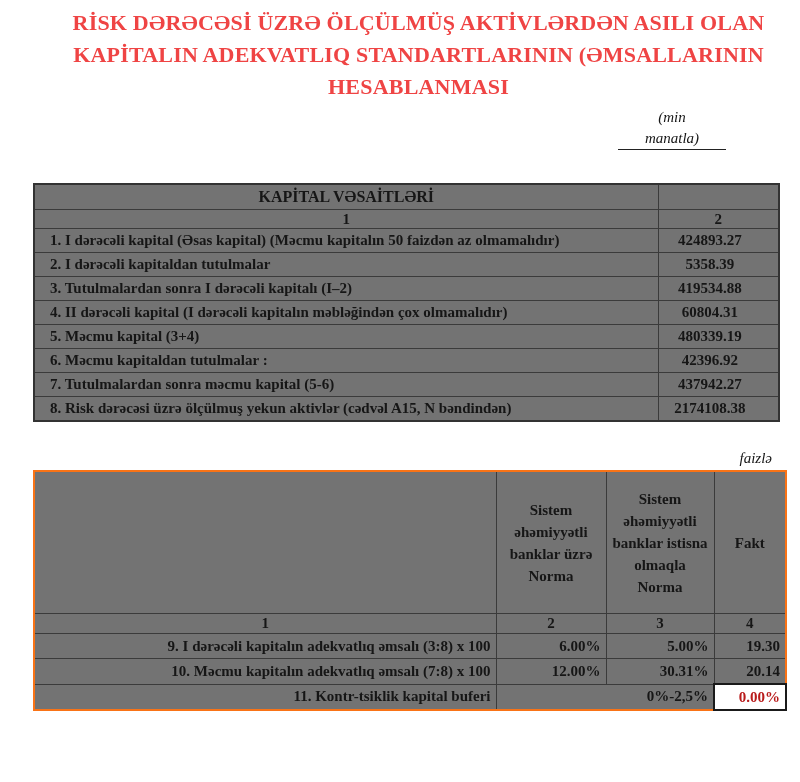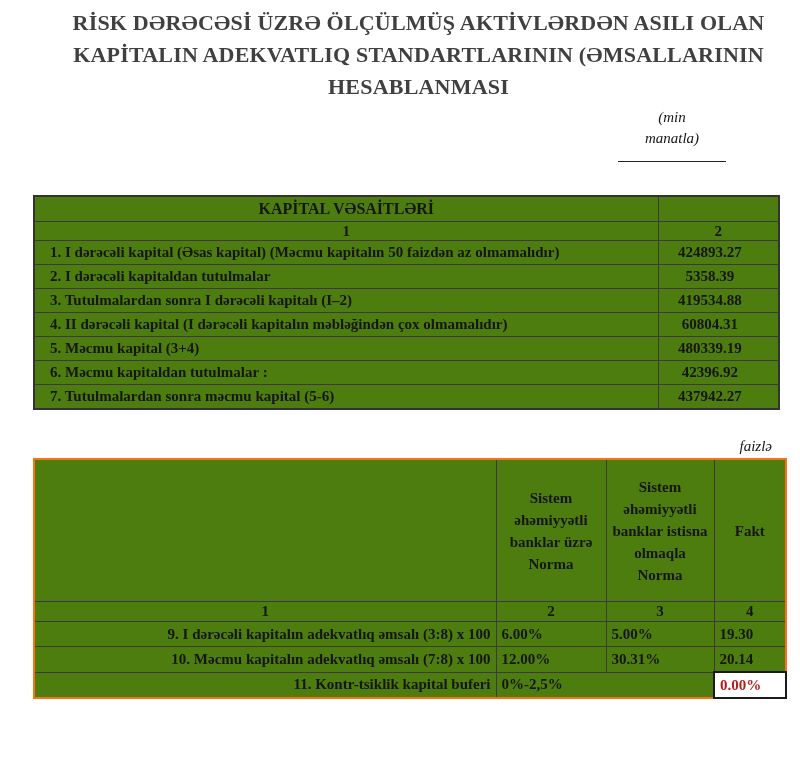--- a/index.html
+++ b/index.html
@@ -18,47 +18,47 @@
   }
 
   
   .title {
     padding-top: 7px;
     text-align: center;
     font-weight: bold;
     font-size: 22px;
     line-height: 32px;
     letter-spacing: 0.2px;
-    color: #404040;
+    color: #ef4444;
     margin-left: 37px;
   }
 
   
   .note-top {
     width: 108px;
     margin: 4px 74px 0 auto;
     text-align: center;
     font-style: italic;
     font-size: 15px;
     line-height: 21px;
     border-bottom: 1.6px solid #222;
-    padding-bottom: 12px;
+    padding-bottom: 0;
   }
 
   
   table {
     border-collapse: collapse;
     table-layout: fixed;
     font-size: 15px;
     font-weight: bold;
     color: #161616;
   }
   td {
     border: 1.5px solid #3b3b3b;
-    background: #4d7c0f;
+    background: #737373;
     padding: 1px 5px;
     vertical-align: middle;
     overflow: hidden;
   }
 
   
   .t1 {
     margin: 33px 0 0 33px;
     width: 745px;
     border: 2px solid #333;
@@ -91,21 +91,21 @@
   .t2 .c2 { width: 110px; }
   .t2 .c3 { width: 108px; }
   .t2 .c4 { width: 72px; }
   .t2 .hdr td {
     height: 137px;
     text-align: center;
     line-height: 22px;
     padding: 2px 4px;
   }
   .t2 .colnum td { height: 19px; text-align: center; padding: 0 4px; }
-  .t2 .row td { height: 22px; text-align: left; }
+  .t2 .row td { height: 22px; text-align: right; }
   .t2 .row .lbl { text-align: right; padding-left: 16px; }
   .t2 .merged { text-align: center; }
   .t2 .highlight {
     background: #ffffff;
     color: #b91c1c;
     border: 2.5px solid #1a1a1a;
     text-align: center;
   }
 </style>
 </head>
@@ -158,20 +158,24 @@
       <td class="lbl">5. Məcmu kapital (3+4)</td>
       <td class="val">480339.19</td>
     </tr>
     <tr class="row">
       <td class="lbl">6. Məcmu kapitaldan tutulmalar :</td>
       <td class="val">42396.92</td>
     </tr>
     <tr class="row">
       <td class="lbl">7. Tutulmalardan  sonra məcmu kapital (5-6)</td>
       <td class="val">437942.27</td>
+    </tr>
+    <tr class="row">
+      <td class="lbl">8. Risk dərəcəsi üzrə ölçülmuş  yekun aktivlər  (cədvəl A15, N bəndindən)</td>
+      <td class="val">2174108.38</td>
     </tr>
   </tbody>
     </table>
 
   <div class="note-bottom">faizlə</div>
 
   <table class="t2">
     <colgroup>
         <col class="c1">
         <col class="c2">

